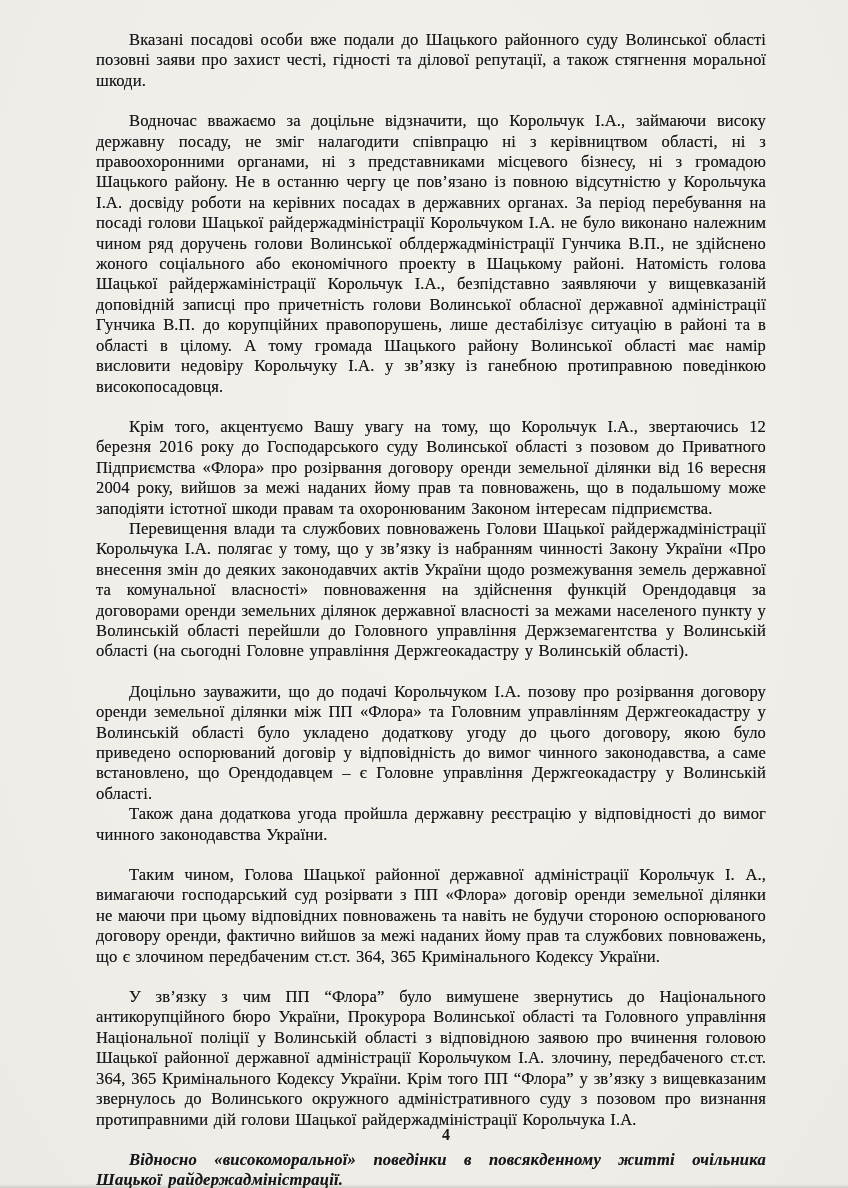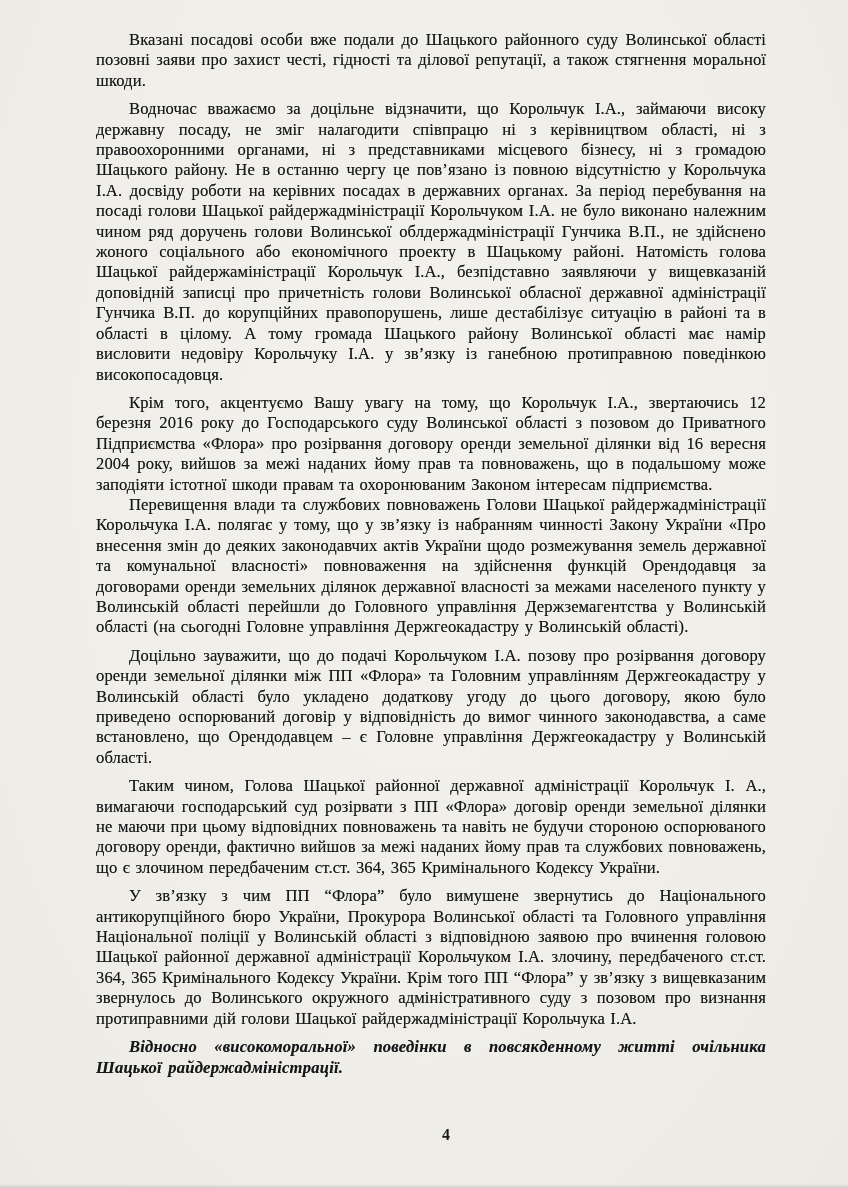--- a/index.html
+++ b/index.html
@@ -37,21 +37,21 @@
     text-align: justify;
     text-indent: 33px;
     font-size: 16.6px;
     line-height: 20.4px;
     letter-spacing: 0.1px;
     word-spacing: 1.2px;
     
     text-shadow: 0 0 0.4px rgba(23,23,26,0.55);
   }
   .para.gap {
-    margin-top: 8px;
+    margin-top: 20px;
   }
   .para.bold-italic {
     font-weight: bold;
     font-style: italic;
     letter-spacing: 0.2px;
     word-spacing: 2px;
   }
   .page-number {
     position: absolute;
     top: 1126px;
@@ -68,18 +68,19 @@
 <body>
 
 <div class="page">
   <div class="text-block">
 
   <p class="para">Вказані посадові особи вже подали до Шацького районного суду Волинської області позовні заяви про захист честі, гідності та ділової репутації, а також стягнення моральної шкоди.</p>
       <p class="para gap">Водночас вважаємо за доцільне відзначити, що Корольчук І.А., займаючи високу державну посаду, не зміг налагодити співпрацю ні з керівництвом області, ні з правоохоронними органами, ні з представниками місцевого бізнесу, ні з громадою Шацького району. Не в останню чергу це пов’язано із повною відсутністю у Корольчука І.А. досвіду роботи на керівних посадах в державних органах. За період перебування на посаді голови Шацької райдержадміністрації Корольчуком І.А. не було виконано належним чином ряд доручень голови Волинської облдержадміністрації Гунчика В.П., не здійснено жоного соціального або економічного проекту в Шацькому районі. Натомість голова Шацької райдержаміністрації Корольчук І.А., безпідставно заявляючи у вищевказаній доповідній записці про причетність голови Волинської обласної державної адміністрації Гунчика В.П. до корупційних правопорушень, лише дестабілізує ситуацію в районі та в області в цілому. А тому громада Шацького району Волинської області має намір висловити недовіру Корольчуку І.А. у зв’язку із ганебною протиправною поведінкою високопосадовця.</p>
       <p class="para gap">Крім того, акцентуємо Вашу увагу на тому, що Корольчук І.А., звертаючись 12 березня 2016 року до Господарського суду Волинської області з позовом до Приватного Підприємства «Флора» про розірвання договору оренди земельної ділянки від 16 вересня 2004 року, вийшов за межі наданих йому прав та повноважень, що в подальшому може заподіяти істотної шкоди правам та охоронюваним Законом інтересам підприємства.</p>
       <p class="para">Перевищення влади та службових повноважень Голови Шацької райдержадміністрації Корольчука І.А. полягає у тому, що у зв’язку із набранням чинності Закону України «Про внесення змін до деяких законодавчих актів України щодо розмежування земель державної та комунальної власності» повноваження на здійснення функцій Орендодавця за договорами оренди земельних ділянок державної власності за межами населеного пункту у Волинській області перейшли до Головного управління Держземагентства у Волинській області (на сьогодні Головне управління Держгеокадастру у Волинській області).</p>
       <p class="para gap">Доцільно зауважити, що до подачі Корольчуком І.А. позову про розірвання договору оренди земельної ділянки між ПП «Флора» та Головним управлінням Держгеокадастру у Волинській області було укладено додаткову угоду до цього договору, якою було приведено оспорюваний договір у відповідність до вимог чинного законодавства, а саме встановлено, що Орендодавцем – є Головне управління Держгеокадастру у Волинській області.</p>
+      <p class="para">Також дана додаткова угода пройшла державну реєстрацію у відповідності до вимог чинного законодавства України.</p>
       <p class="para gap">Таким чином, Голова Шацької районної державної адміністрації Корольчук І. А., вимагаючи господарський суд розірвати з ПП «Флора» договір оренди земельної ділянки не маючи при цьому відповідних повноважень та навіть не будучи стороною оспорюваного договору оренди, фактично вийшов за межі наданих йому прав та службових повноважень, що є злочином передбаченим ст.ст. 364, 365 Кримінального Кодексу України.</p>
       <p class="para gap">У зв’язку з чим ПП “Флора” було вимушене звернутись до Національного антикорупційного бюро України, Прокурора Волинської області та Головного управління Національної поліції у Волинській області з відповідною заявою про вчинення головою Шацької районної державної адміністрації Корольчуком І.А. злочину, передбаченого ст.ст. 364, 365 Кримінального Кодексу України. Крім того ПП “Флора” у зв’язку з вищевказаним звернулось до Волинського окружного адміністративного суду з позовом про визнання протиправними дій голови Шацької райдержадміністрації Корольчука І.А.</p>
       <p class="para gap bold-italic">Відносно «високоморальної» поведінки в повсякденному житті очільника Шацької райдержадміністрації.</p>
     </div>
   <div class="page-number">4</div>
 </div>
 
 </body></html>

